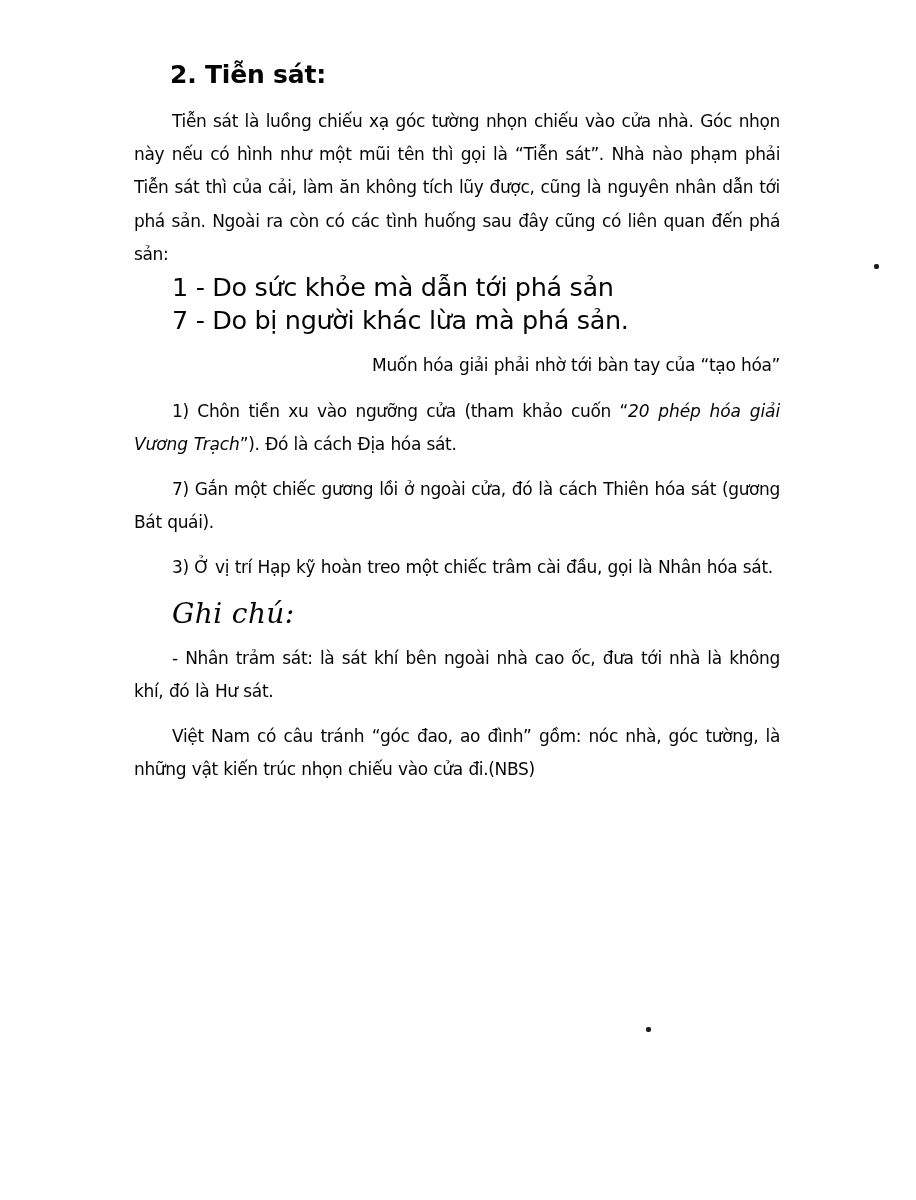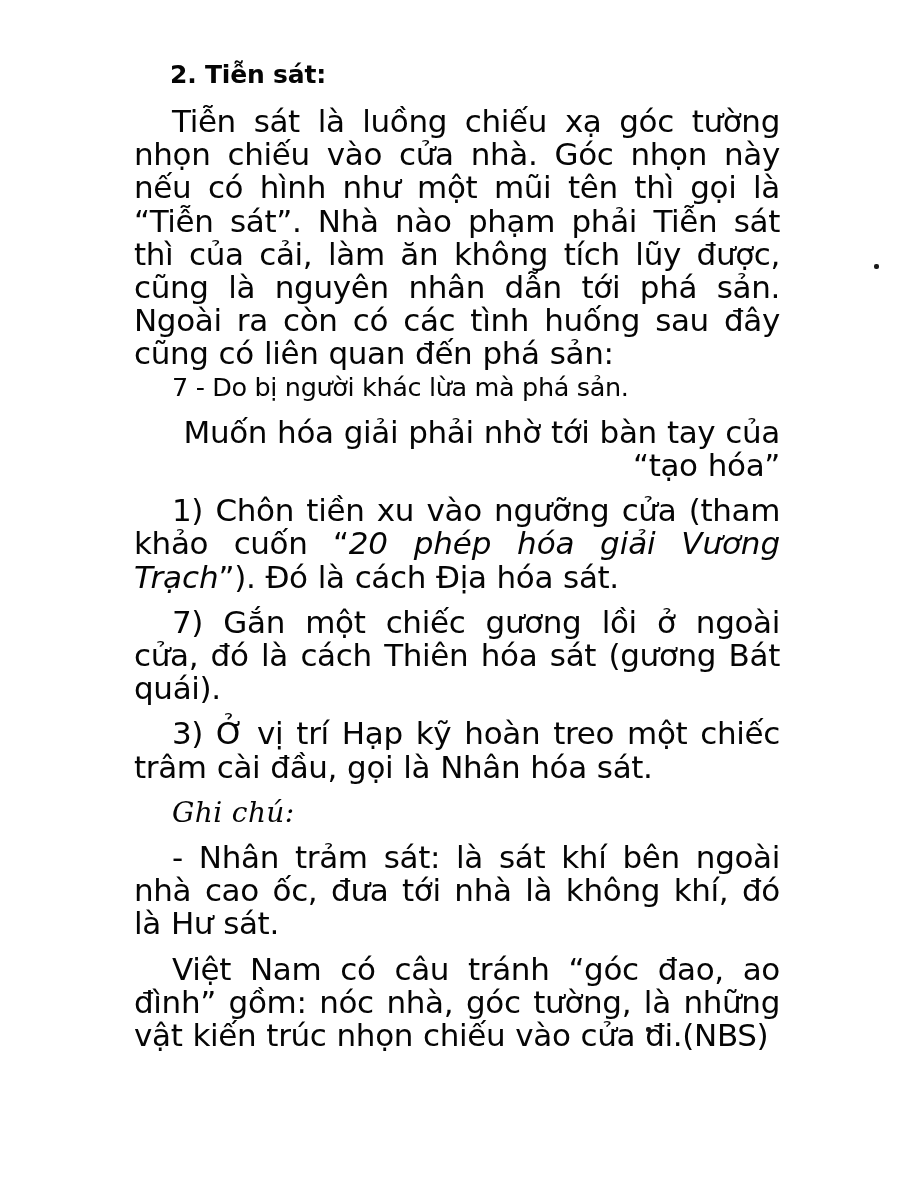--- a/index.html
+++ b/index.html
@@ -34,21 +34,21 @@
     font-family: "DejaVu Sans", sans-serif;
     font-weight: bold;
     font-size: 25px;
     line-height: 33px;
     letter-spacing: -0.2px;
     margin: 0 0 14px 36px;
     white-space: pre;
   }
 
   .para {
-    font-size: 31px;
+    font-size: 17px;
     line-height: 33.2px;
     letter-spacing: -0.35px;
     margin: 0;
     text-align: justify;
     text-justify: inter-word;
     word-spacing: 0.5px;
   }
 
   .para.indent   { text-indent: 38px; }
   .para.gap      { margin-top: 12px; }
@@ -101,20 +101,21 @@
 <body>
 
 <div class="page">
 
   <div class="column">
 
     <h2 class="heading">2. Tiễn sát:</h2>
 
     <p class="para indent">Tiễn sát là luồng chiếu xạ góc tường nhọn chiếu vào cửa nhà. Góc nhọn này nếu có hình như một mũi tên thì gọi là “Tiễn sát”. Nhà nào phạm phải Tiễn sát thì của cải, làm ăn không tích lũy được, cũng là nguyên nhân dẫn tới phá sản. Ngoài ra còn có các tình huống sau đây cũng có liên quan đến phá sản:</p>
 
+    <div class="listline gap">1 - Do sức khỏe mà dẫn tới phá sản</div>
 
     <div class="listline gap-sm">7 - Do bị người khác lừa mà phá sản.</div>
 
     <p class="para indent nojust gap">Muốn hóa giải phải nhờ tới bàn tay của “tạo hóa”</p>
 
     <p class="para indent gap"><span>1) Chôn tiền xu vào ngưỡng cửa (tham khảo cuốn “</span><span class="booktitle">20 phép hóa giải Vương Trạch</span><span>”). Đó là cách Địa hóa sát.</span></p>
 
     <p class="para indent gap">7) Gắn một chiếc gương lồi ở ngoài cửa, đó là cách Thiên hóa sát (gương Bát quái).</p>
 
     <p class="para indent gap">3) Ở vị trí Hạp kỹ hoàn treo một chiếc trâm cài đầu, gọi là Nhân hóa sát.</p>

